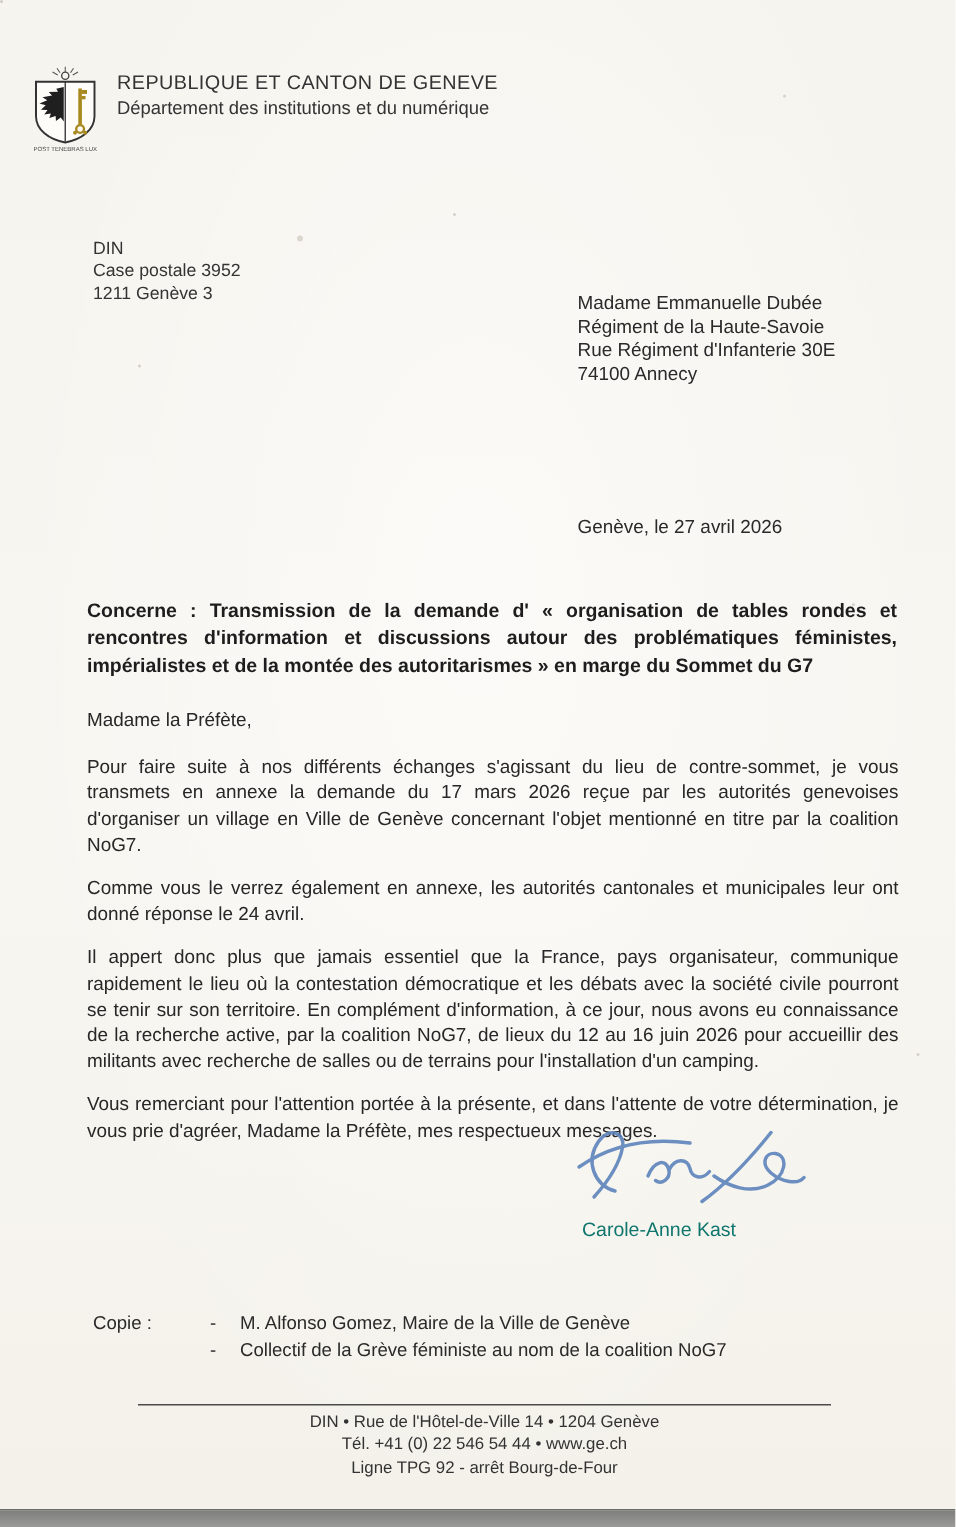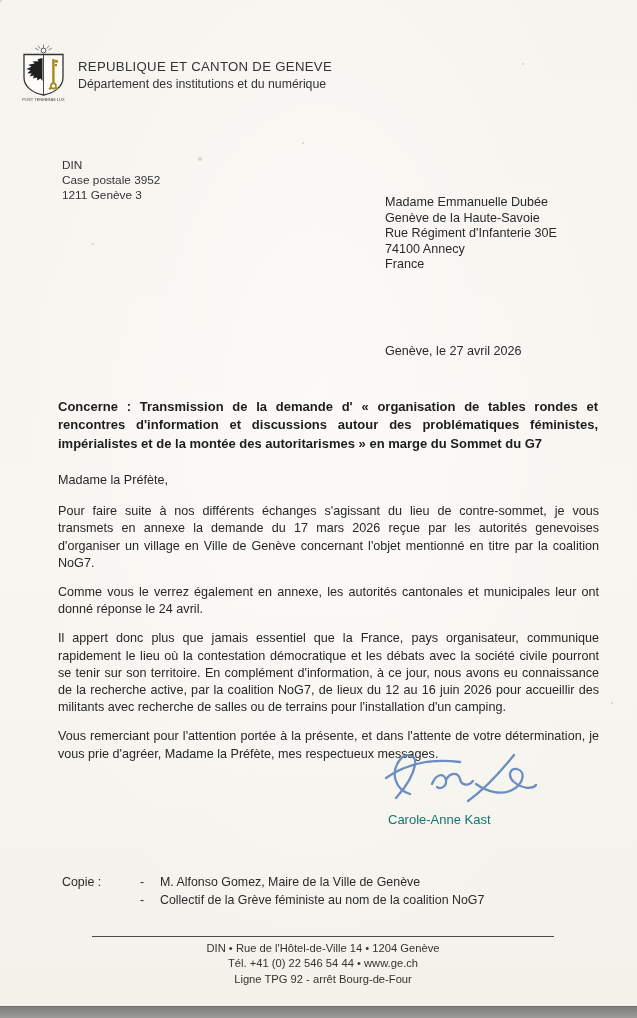--- a/index.html
+++ b/index.html
@@ -15,21 +15,21 @@
 
   
   .specks{position:absolute;top:0;left:0;width:2px;height:2px;border-radius:50%;
     background:#cfccc4;
     box-shadow: 302px 142px 0 0 #d4d1c9, 522px 63px 0 0 #d6d3cb, 92px 243px 0 0 #d2cfc7,
                 568px 402px 0 0 #d8d5cd, 199px 158px 0 1px #dad7cf, 611px 702px 0 0 #d4d1c9;}
   .bottom-scan-bar{position:absolute;left:0;right:0;bottom:0;height:11px;
     background:linear-gradient(180deg,#7e7e7c,#9a9a98);border-top:1px solid #6c6c6a;}
 
   
-  .header{position:absolute;left:20px;top:44px;display:flex;gap:11px;align-items:center;}
+  .header{position:absolute;left:20px;top:44px;display:flex;gap:11px;align-items:flex-start;}
   .coat{width:47px;height:58px;flex:0 0 auto;}
   .head-lines{padding-top:3px;}
   .head-org{font-size:13.2px;letter-spacing:.3px;color:#333;}
   .head-dept{font-size:12.3px;margin-top:3px;color:#333;}
   .head-role{font-size:13.6px;font-weight:bold;margin-top:3px;color:#1e1e1e;}
 
   
   .sender{position:absolute;left:62px;top:158px;font-size:11.8px;line-height:15px;color:#333;}
   .recipient{position:absolute;left:385px;top:195px;font-size:12.6px;line-height:15.6px;color:#2a2a2a;}
   .dateline{position:absolute;left:385px;top:344px;font-size:12.6px;color:#2a2a2a;text-align:right;}
@@ -104,24 +104,23 @@
   </div>
 
   <div class="sender">
     <div>DIN</div>
     <div>Case postale 3952</div>
     <div>1211 Genève 3</div>
   </div>
 
   <div class="recipient">
     <div>Madame Emmanuelle Dubée</div>
-    <div>Genève de la Haute-Savoie</div>
+    <div>Régiment de la Haute-Savoie</div>
     <div>Rue Régiment d'Infanterie 30E</div>
     <div>74100 Annecy</div>
-    <div>France</div>
   </div>
 
   <div class="dateline">Genève, le 27 avril 2026</div>
 
   <div class="subject">Concerne : Transmission de la demande d' « organisation de tables rondes et rencontres d'information et discussions autour des problématiques féministes, impérialistes et de la montée des autoritarismes » en marge du Sommet du G7</div>
 
   <div class="body-text">
     <div class="salutation">Madame la Préfète,</div>
     <p>Pour faire suite à nos différents échanges s'agissant du lieu de contre-sommet, je vous transmets en annexe la demande du 17 mars 2026 reçue par les autorités genevoises d'organiser un village en Ville de Genève concernant l'objet mentionné en titre par la coalition NoG7.</p>
     <p>Comme vous le verrez également en annexe, les autorités cantonales et municipales leur ont donné réponse le 24 avril.</p>

